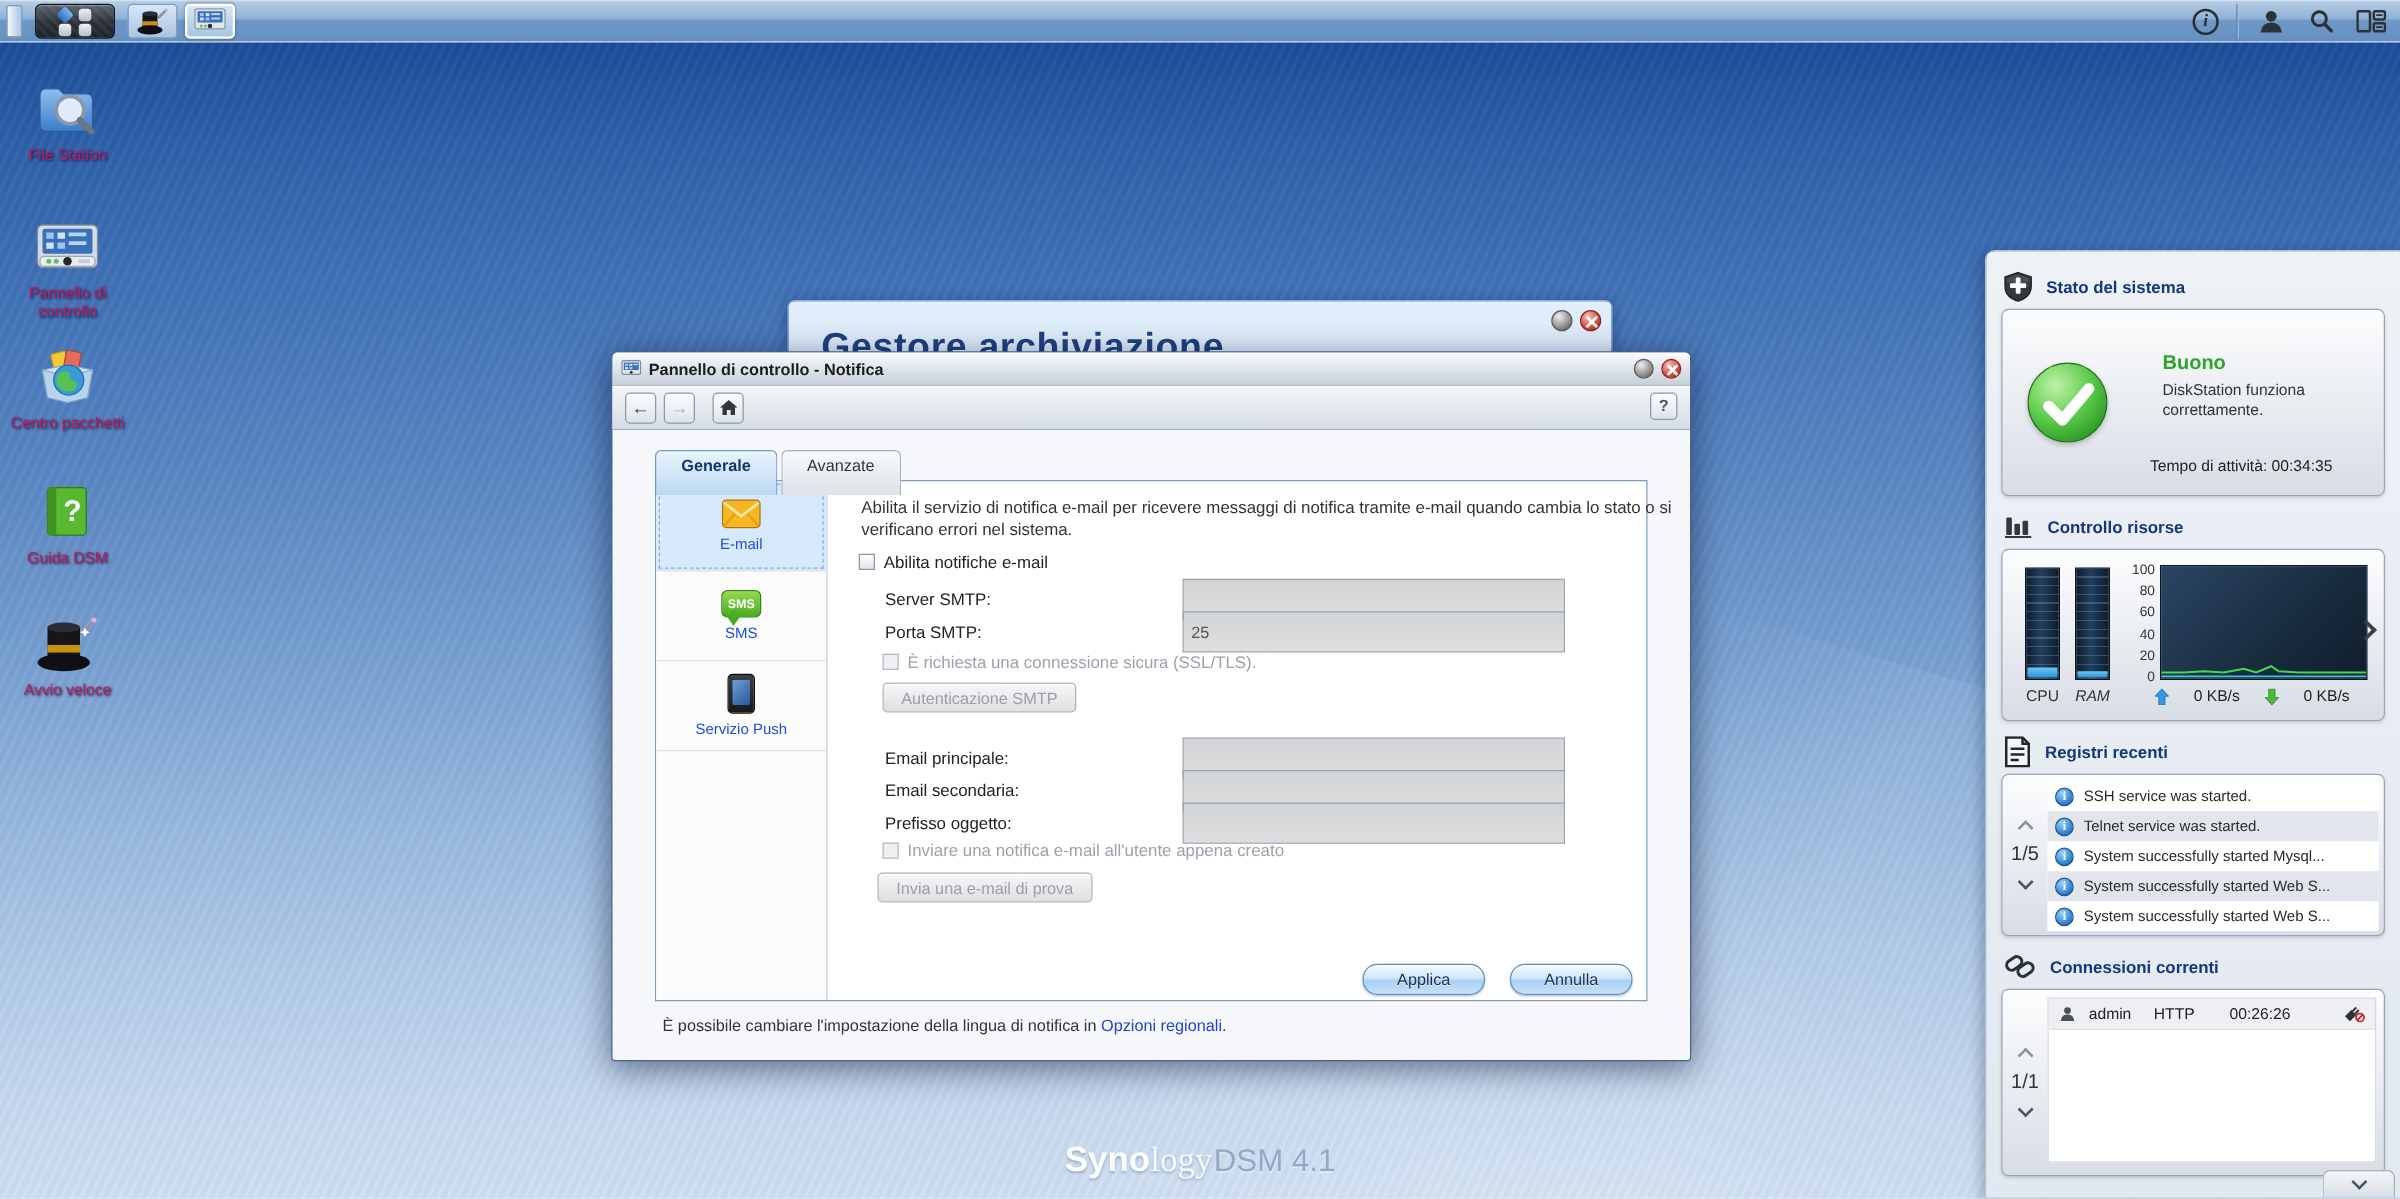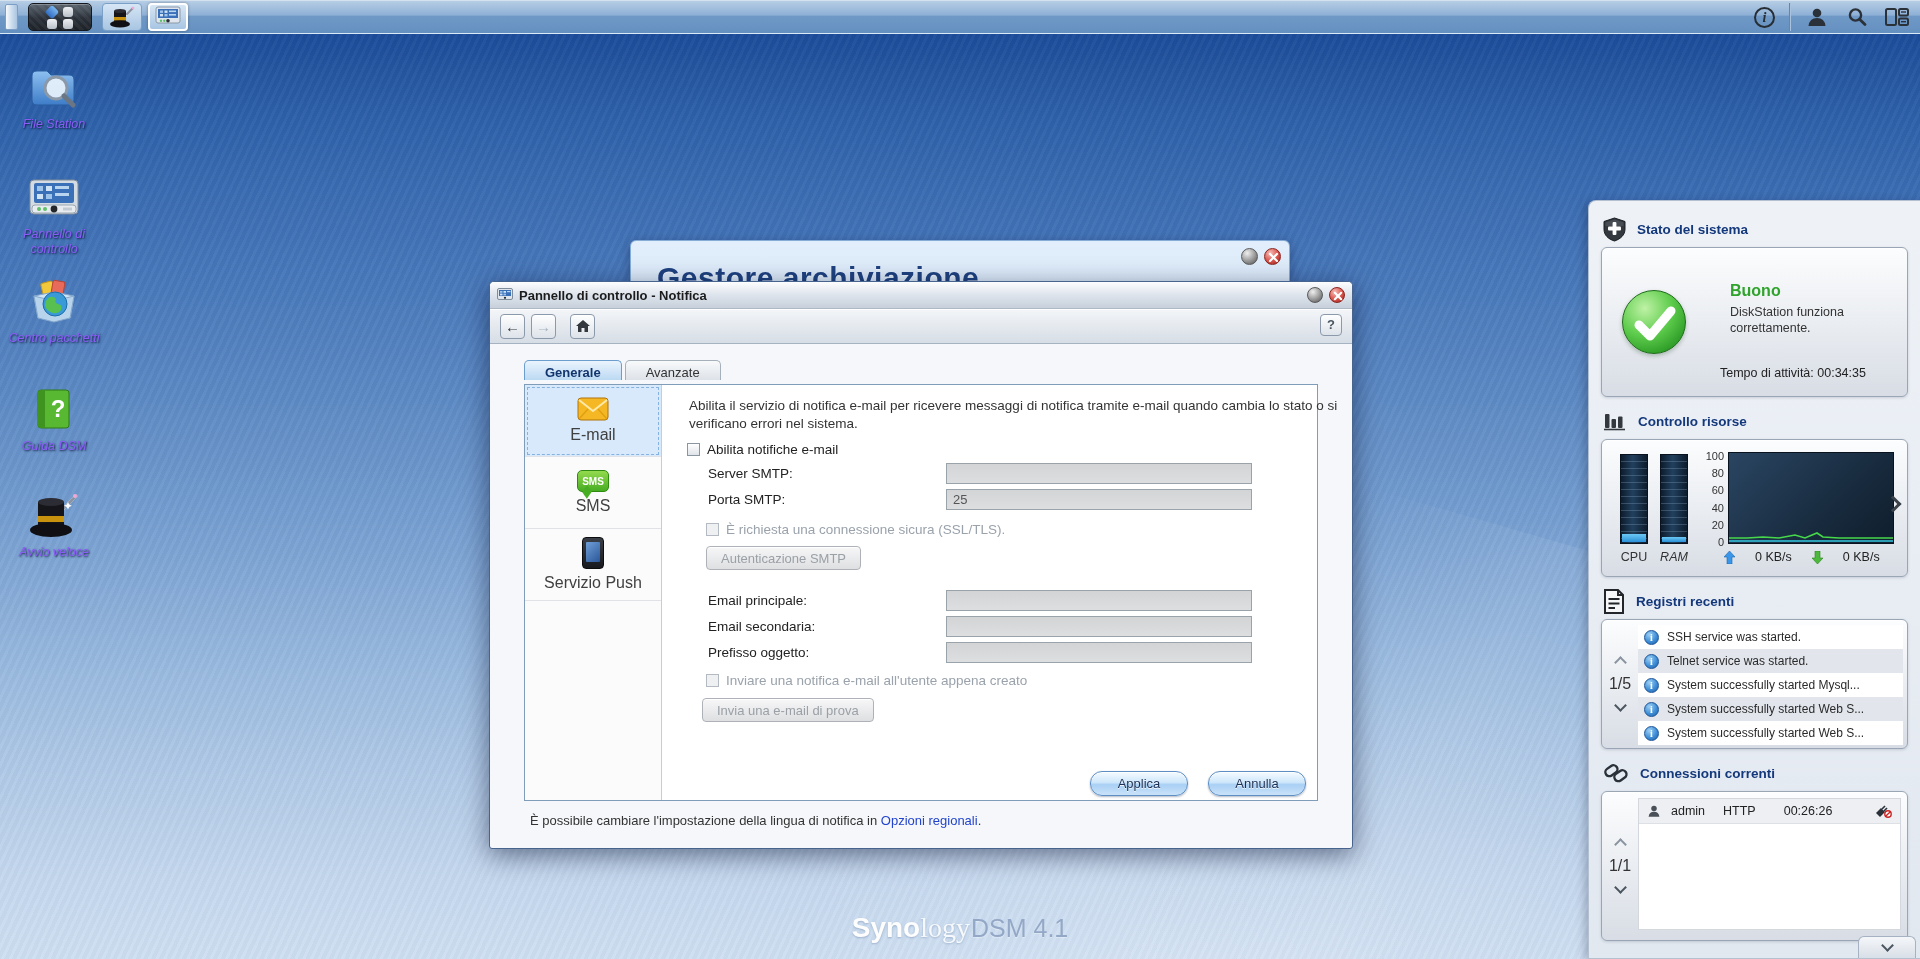--- a/index.html
+++ b/index.html
@@ -34,21 +34,21 @@
   .tb-right { position:absolute; right:0; top:0; height:34px; display:flex; align-items:center; }
   .tb-info { width:21px; height:21px; border:2px solid #272d34; border-radius:50%; color:#272d34; font-family:"Liberation Serif",serif;
     font-weight:bold; font-style:italic; font-size:14px; text-align:center; line-height:17px; margin-right:14px; cursor:pointer; }
   .tb-info::after { content:"i"; }
   .tb-sep { width:1px; height:28px; background:#5f86b4; box-shadow:1px 0 0 #a9c3de; margin-right:10px; }
   .tb-ic { width:34px; height:28px; display:flex; align-items:center; justify-content:center; cursor:pointer; margin-right:6px; }
 
   
   .d-icon { position:absolute; left:4px; width:100px; text-align:center; cursor:pointer; z-index:2; }
   .d-icon .dico { height:50px; display:flex; align-items:flex-end; justify-content:center; margin-bottom:5px; }
-  .d-icon .dlabel { color:#8b5cf6; font-size:12.5px; line-height:1.18; text-shadow:1px 1px 2px rgba(0,10,40,.85);font-style:italic; }
+  .d-icon .dlabel { color:#be185d; font-size:12.5px; line-height:1.18; text-shadow:1px 1px 2px rgba(0,10,40,.85); }
 
   
   .bg-window { position:absolute; left:630px; top:240px; width:660px; height:300px; z-index:5;
     background:linear-gradient(180deg,#e2eefb,#c3dcf4 70%,#b5d2ef); border:1px solid #86add6; border-radius:6px 6px 0 0;
     box-shadow:0 3px 12px rgba(0,10,40,.35); }
   .bg-window .bwtitle { position:absolute; left:26px; top:20px; font-size:30px; font-weight:bold; color:#1e4280;
     text-shadow:0 1px 1px rgba(255,255,255,.6); letter-spacing:.5px; }
   .winbtn { width:17px; height:17px; border-radius:50%; display:inline-block; position:relative; cursor:pointer; }
   .winbtn.minb { background:radial-gradient(circle at 35% 28%, #efefef, #a8a8a8 45%, #707070 80%); border:1px solid #5a5a5a; }
   .winbtn.closeb { background:radial-gradient(circle at 35% 28%, #f6c0ba, #dd5a52 50%, #b23028 85%); border:1px solid #8a241e; }
@@ -68,42 +68,42 @@
     display:flex; align-items:center; padding:0 10px; gap:6px; }
   .tbtn { width:25px; height:25px; border:1px solid #8example; border:1px solid #8b99ab; border-radius:4px;
     background:linear-gradient(180deg,#fefefe,#dde3ea); display:flex; align-items:center; justify-content:center;
     font-size:15px; font-weight:bold; color:#30363e; cursor:pointer; box-shadow:0 1px 0 rgba(255,255,255,.8) inset; }
   .tbtn.fwd { color:#a7b2c0; }
   .tbtn.home { margin-left:8px; }
   .tbtn.back::after { content:"←"; } .tbtn.fwd::after { content:"→"; }
   .dhelp { position:absolute; right:10px; top:32px; width:22px; height:22px; border:1px solid #8b99ab; border-radius:4px;
     background:linear-gradient(180deg,#fefefe,#dde3ea); text-align:center; line-height:20px; font-weight:bold; color:#4a5560; cursor:pointer; }
   .tabs { position:absolute; left:34px; top:78px; display:flex; }
-  .tab { height:20px; padding:0 20px; line-height:23px; border:1px solid #a6b0ba; border-bottom:none; border-radius:5px 5px 0 0;
+  .tab { height:36px; padding:0 20px; line-height:23px; border:1px solid #a6b0ba; border-bottom:none; border-radius:5px 5px 0 0;
     background:linear-gradient(180deg,#f8fafb,#dde2e8); color:#333; margin-right:3px; cursor:pointer; position:relative; z-index:2; }
   .tab.active { background:linear-gradient(180deg,#eaf4fd,#bcd9f3); border-color:#6d9dcd; font-weight:bold; color:#12356e; }
   .cbox { position:absolute; left:34px; top:102px; width:794px; height:417px; background:#ffffff; border:1px solid #7f9db9; }
   .sbar { position:absolute; left:0; top:0; bottom:0; width:137px; background:#fbfbfc; border-right:1px solid #c9cdd3; }
   .sitem { height:72px; border-bottom:1px solid #e0e2e6; display:flex; flex-direction:column; align-items:center; justify-content:center; gap:5px; cursor:pointer; }
   .sitem.sel { background:#d8e9fb; outline:1px dashed #85b2e0; outline-offset:-3px; }
-  .sitem .slabel { font-size:16px; color:#404040; }
+  .sitem .slabel { font-size:12px; color:#1d4ed8; }
   .smsbubble { width:32px; height:22px; background:linear-gradient(180deg,#94da4e,#47ad22); border:1px solid #2f8a12; border-radius:5px;
     color:#fff; font-weight:bold; font-size:10px; text-align:center; line-height:21px; position:relative; }
   .smsbubble::after { content:""; position:absolute; left:5px; bottom:-5px; width:8px; height:8px; background:#47ad22; transform:rotate(55deg) skewX(20deg); }
   .phoneic { width:22px; height:32px; background:linear-gradient(180deg,#3a3e46,#17191d); border:1px solid #0b0c0e; border-radius:4px; position:relative; }
   .phoneic::after { content:""; position:absolute; left:3px; top:4px; right:3px; bottom:6px; background:linear-gradient(135deg,#6f9fd8,#2a5698); border-radius:1px; }
   .frm-desc { position:absolute; left:164px; top:12px; width:662px; color:#333; font-size:13.5px; line-height:1.35; }
   .cbrow { position:absolute; display:flex; align-items:center; gap:7px; }
   .cb { width:13px; height:13px; border:1px solid #8a95a2; background:linear-gradient(180deg,#ffffff,#dfe3e8); cursor:pointer; flex:none; }
   .cb.dis { border-color:#b4bac2; background:#eef0f2; }
   .cblabel { font-size:13.5px; color:#222; }
   .cblabel.dis { color:#9aa2ab; }
   .frow { position:absolute; left:183px; display:flex; align-items:center; }
   .flabel { width:238px; font-size:13.5px; color:#222; }
-  .finput { width:306px; height:21px; background:linear-gradient(180deg,#d2d4d6,#dcdee0); border:1px solid #9aa2aa; color:#555;
+  .finput { width:306px; height:33px; background:linear-gradient(180deg,#d2d4d6,#dcdee0); border:1px solid #9aa2aa; color:#555;
     font-size:13px; padding:0 6px; font-family:inherit; }
   .gbtn { position:absolute; height:24px; border:1px solid #aeb2b8; border-radius:4px; color:#9aa0a6; font-size:13px; padding:0 14px;
     background:linear-gradient(180deg,#f7f7f8,#dedfe1); cursor:pointer; box-shadow:0 1px 0 #fff inset; font-family:inherit; }
   .bluebtn { position:absolute; width:98px; height:25px; border:1px solid #5d8fc4; border-radius:12px; font-size:13px; color:#1c2f52;
     background:linear-gradient(180deg,#f4fbff 0%,#cfe7fb 45%,#a9d0f5 55%,#c9e2f8 100%); cursor:pointer;
     box-shadow:0 1px 2px rgba(0,20,60,.3), 0 1px 0 rgba(255,255,255,.9) inset; text-shadow:0 1px 0 rgba(255,255,255,.8); font-family:inherit; }
   .dfooter { position:absolute; left:40px; top:531px; font-size:13px; color:#333; }
   .dfooter a { color:#2244cc; text-decoration:none; cursor:pointer; }
 
   

